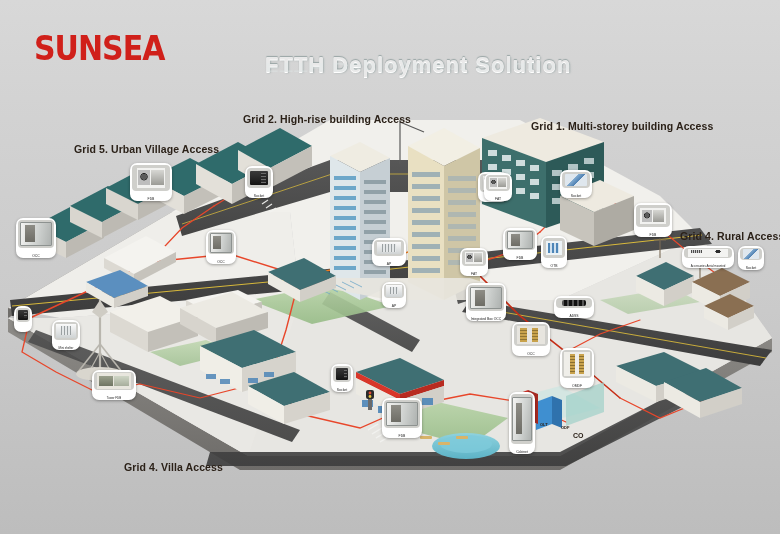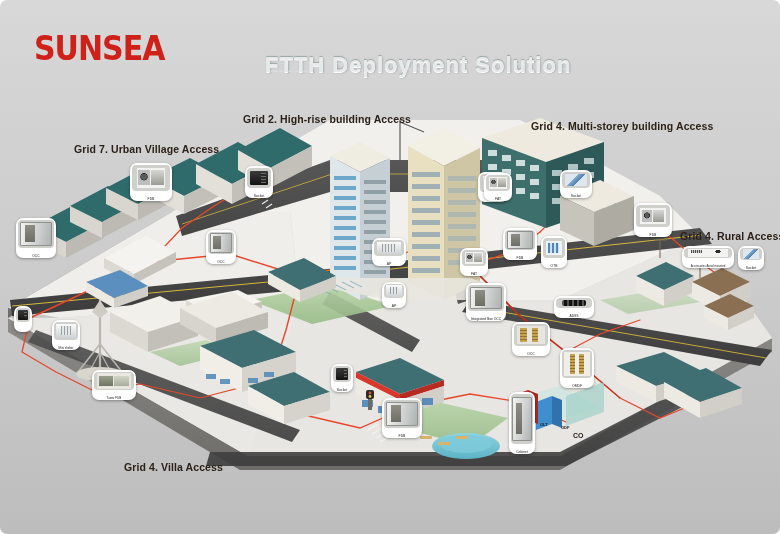--- a/index.html
+++ b/index.html
@@ -1,20 +1,20 @@
 <!DOCTYPE html>
 <html><head>
 <meta charset="utf-8">
 <title>FTTH Deployment Solution</title>
 <style>
   html,body{margin:0;padding:0;background:#fff;}
   body{width:780px;height:534px;overflow:hidden;font-family:"Liberation Sans",sans-serif;}
   #stage{position:relative;width:780px;height:534px;
     background:linear-gradient(180deg,#d8d8d8 0%,#d2d2d2 22%,#cbcbcb 55%,#c3c3c3 80%,#bdbdbd 100%);
-    overflow:hidden;border-radius:7px;}
+    overflow:hidden;}
 
   
   #logo{position:absolute;left:34px;top:28px;font-size:30px;font-weight:bold;
     letter-spacing:-1px;color:#d0201a;font-family:"DejaVu Sans",sans-serif;
     transform:scaleY(1.15);transform-origin:left top;}
 
   
   #title{position:absolute;left:265px;top:52px;font-size:22px;font-weight:bold;
     color:#e9e9e9;letter-spacing:1px;font-family:"Liberation Sans",sans-serif;
     text-shadow:0 1px 0 #fff,0 -1px 1px #9aa6a6,1px 1px 2px rgba(120,140,140,.55);}
@@ -516,23 +516,23 @@
     <div class="tree" style="left:730px;top:330px"></div>
     <div class="tree" style="left:660px;top:256px"></div>
     <div class="tree" style="left:646px;top:262px"></div>
     <div class="tree" style="left:596px;top:288px"></div>
     <div class="tree" style="left:520px;top:272px"></div>
     <div class="tree" style="left:488px;top:278px"></div>
     <div class="tree" style="left:120px;top:246px"></div>
     <div class="tree" style="left:216px;top:298px"></div>
   </div>
 
-  <div class="grid-label" style="left:74px;top:143px">Grid 7. Urban Village Access</div>
+  <div class="grid-label" style="left:74px;top:143px">Grid 5. Urban Village Access</div>
   <div class="grid-label" style="left:243px;top:113px">Grid 2. High-rise building Access</div>
-  <div class="grid-label" style="left:531px;top:120px">Grid 4. Multi-storey building Access</div>
+  <div class="grid-label" style="left:531px;top:120px">Grid 1. Multi-storey building Access</div>
   <div class="grid-label" style="left:680px;top:230px">Grid 4. Rural Access</div>
   <div class="grid-label" style="left:124px;top:461px">Grid 4. Villa Access</div>
 
   <div class="label-md" style="left:573px;top:432px">CO</div>
 
   <div class="label-sm" style="left:540px;top:422px;font-size:4px">OLT</div>
   <div class="label-sm" style="left:561px;top:425px;font-size:4px">ODF</div>
 
   <div class="callout" style="left:16px;top:218px;width:40px;height:40px">
     <div class="pic">

